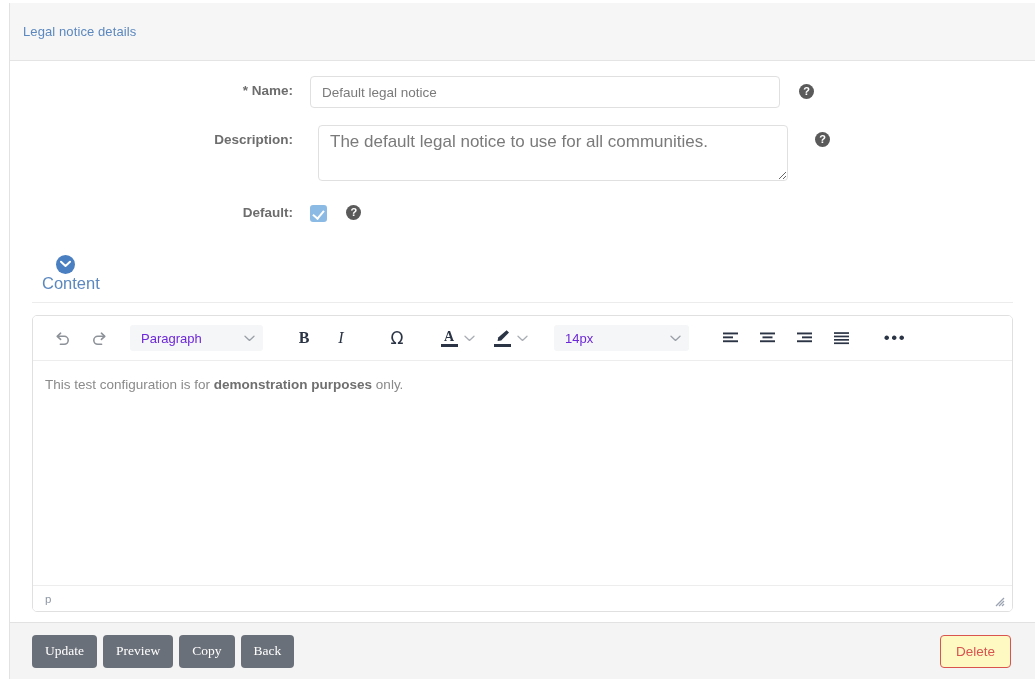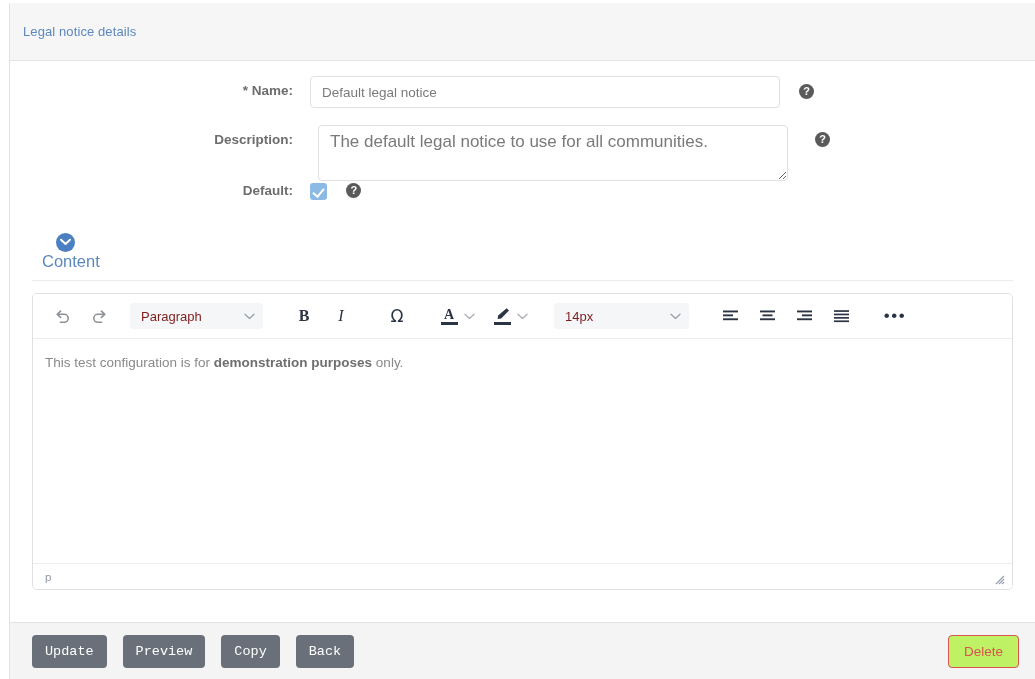--- a/index.html
+++ b/index.html
@@ -49,21 +49,21 @@
   }
 
   
   .form-row {
     display: flex;
     align-items: flex-start;
     padding: 0;
   }
   .row-name  { margin-top: 15px; }
   .row-desc  { margin-top: 17px; gap: 8px; }
-  .row-def   { }
+  .row-def   { margin-top: 22px; }
 
   .row-label {
     width: 300px;
     text-align: right;
     padding-right: 17px;
     font-size: 13.5px;
     font-weight: bold;
     color: #6d6d6d;
     line-height: 30px;
     flex: 0 0 300px;
@@ -213,21 +213,21 @@
   .tb-select {
     height: 26px;
     background: #f5f6f7;
     border: none;
     border-radius: 3px;
     display: inline-flex;
     align-items: center;
     justify-content: space-between;
     padding: 0 8px 0 11px;
     font-size: 13px;
-    color: #7f1d1d;
+    color: #6d28d9;
     cursor: pointer;
     flex: 0 0 auto;
   }
   .tb-select.sel-para { width: 133px; }
   .tb-select.sel-size { width: 135px; }
   .tb-select .cv { color: #9aa0a8; margin-left: 6px; display:flex; }
 
   .colorbtn {
     display: inline-flex; align-items: center; cursor: pointer; flex: 0 0 auto;
   }
@@ -290,37 +290,37 @@
     display: flex;
     align-items: center;
     padding: 0 12px 0 22px;
   }
   .btn {
     height: 33px;
     border: none;
     border-radius: 4px;
     background: #6a7079;
     color: #fff;
-    font-family: Liberation Mono, monospace;
+    font-family: Liberation Serif, serif;
     font-size: 13.5px;
     padding: 0 13px;
     cursor: pointer;
-    margin-right: 16px;
+    margin-right: 6px;
   }
   .btn-danger {
     height: 33px;
-    background: #bef264;
+    background: #fef9c3;
     border: 1px solid #d9534f;
     color: #d9534f;
     border-radius: 4px;
     font-family: "Liberation Sans", sans-serif;
     font-size: 13.5px;
     padding: 0 15px;
     cursor: pointer;
-    margin-right: 4px;
+    margin-right: 12px;
   }
   .spacer { flex: 1 1 auto; }
 </style>
 </head>
 <body>
 
 <div class="page">
 
   <div class="panel">
 

